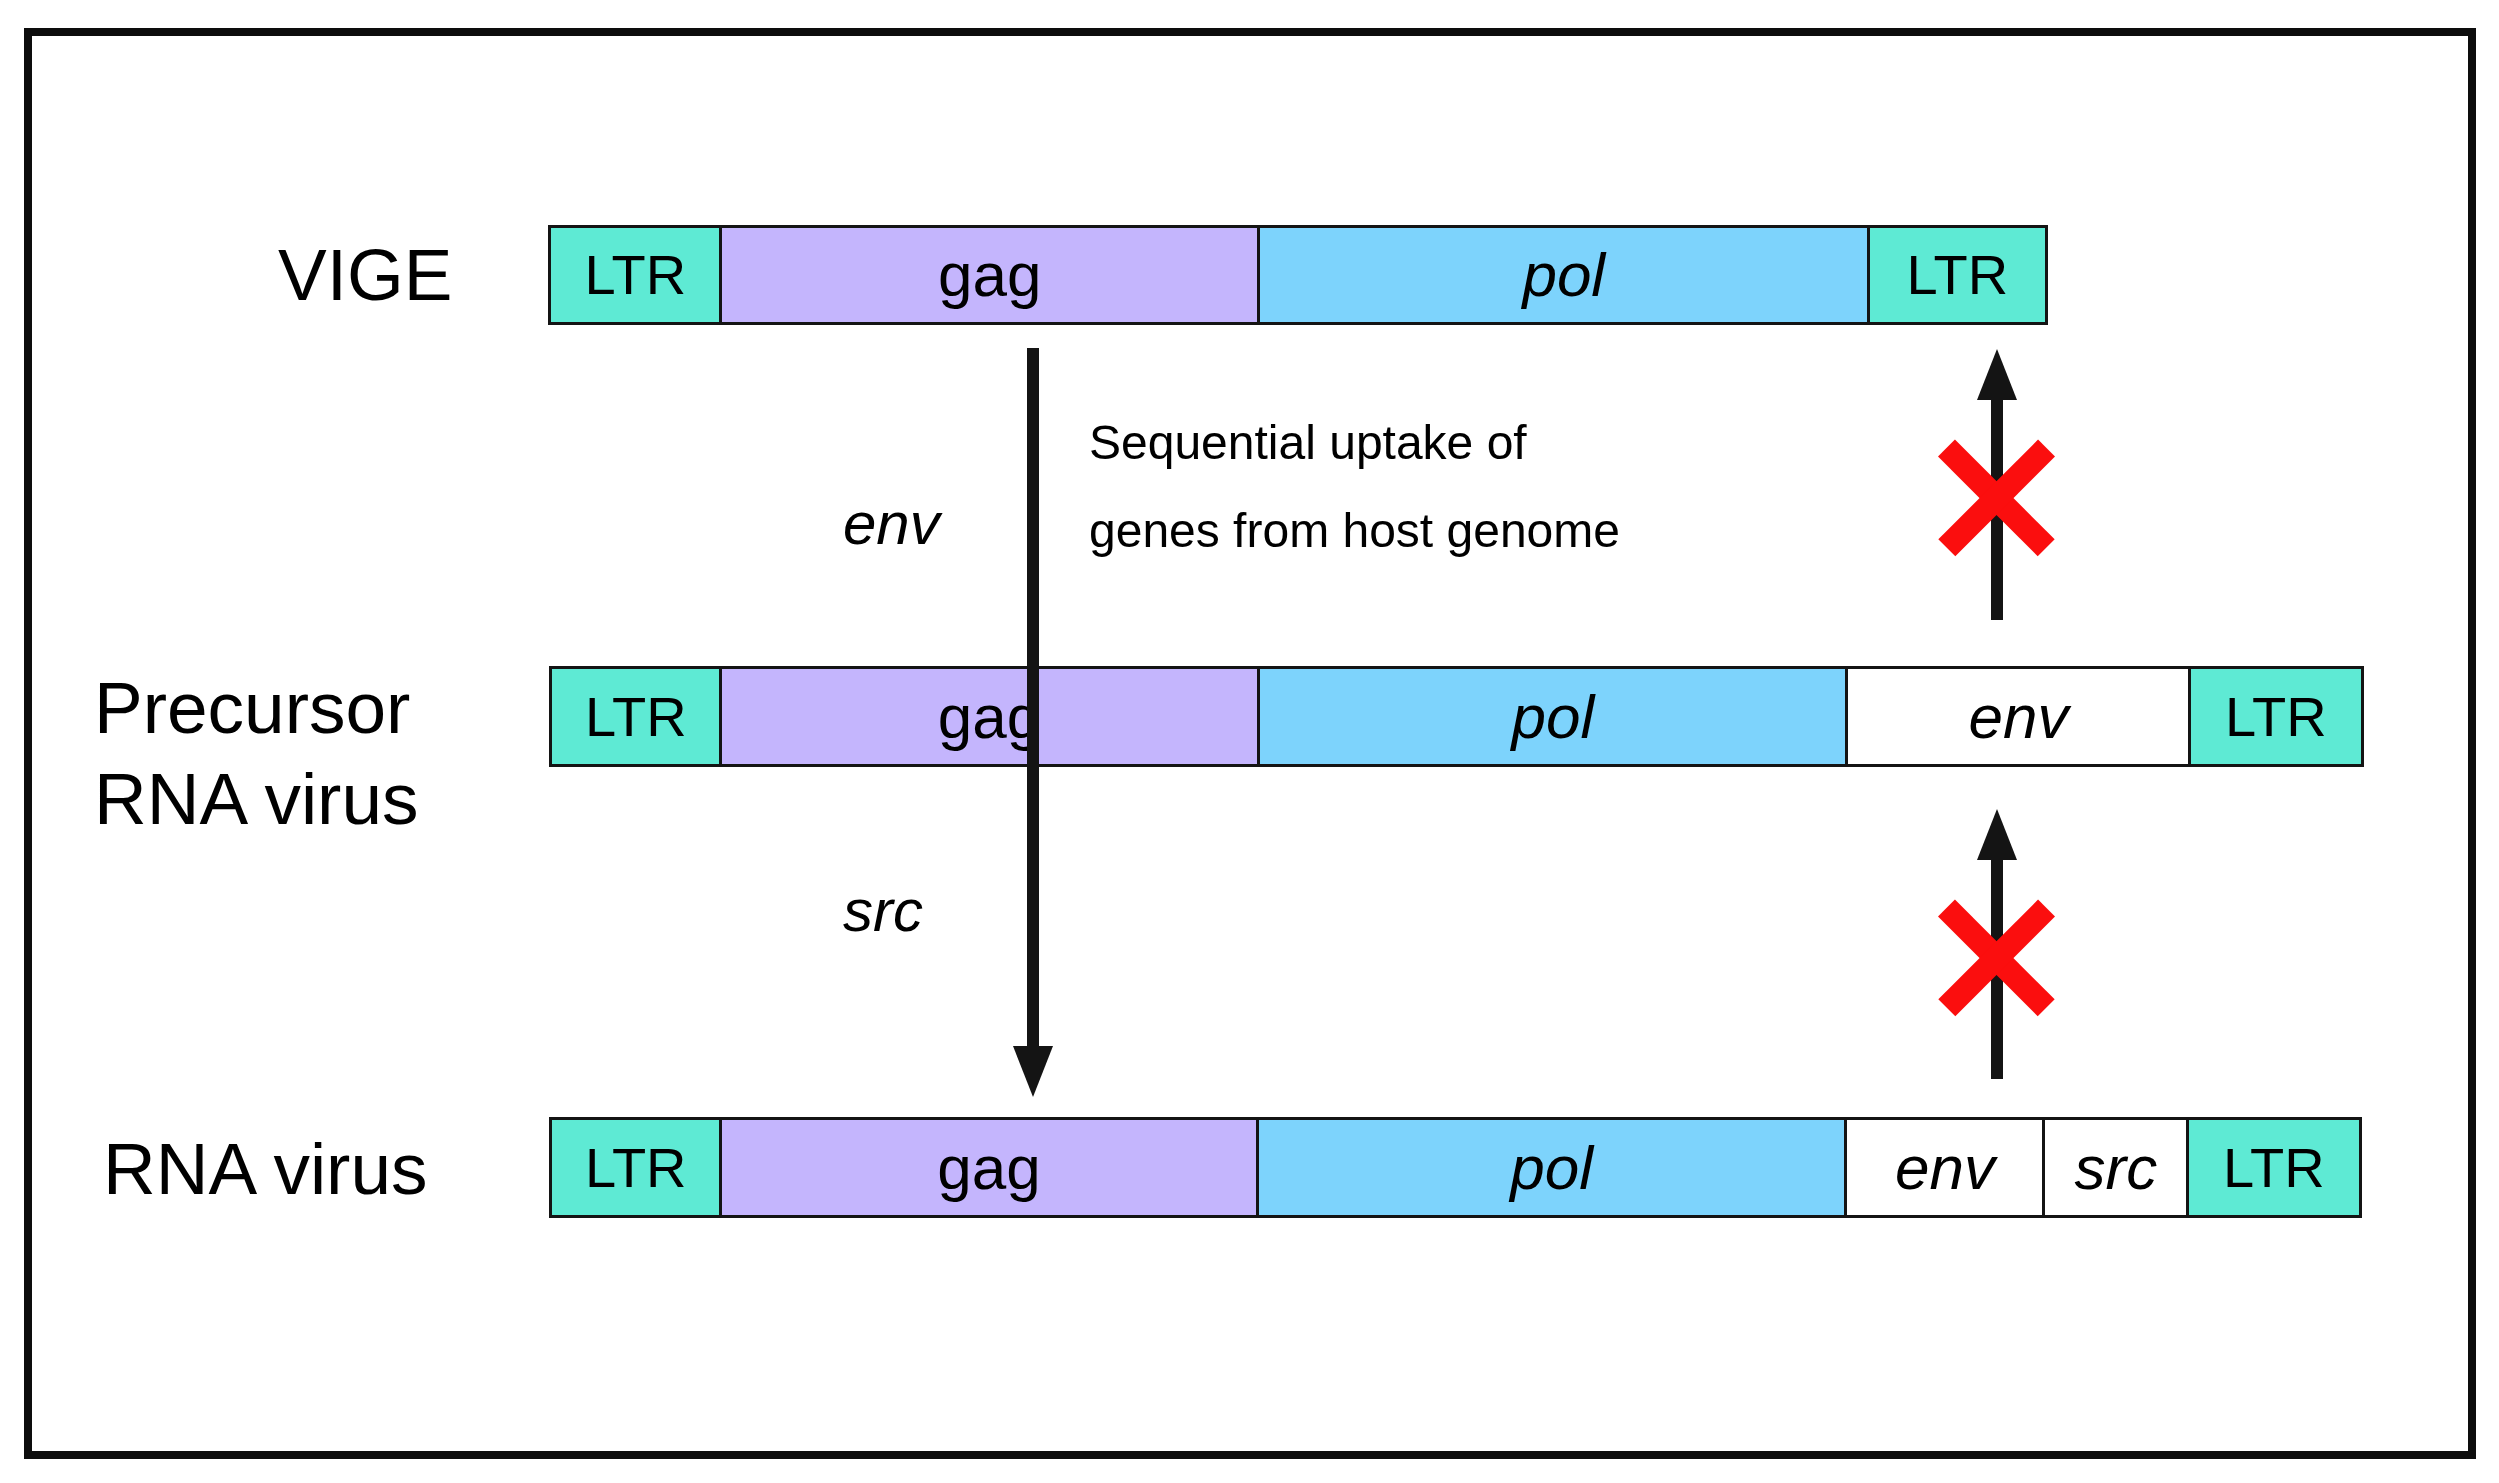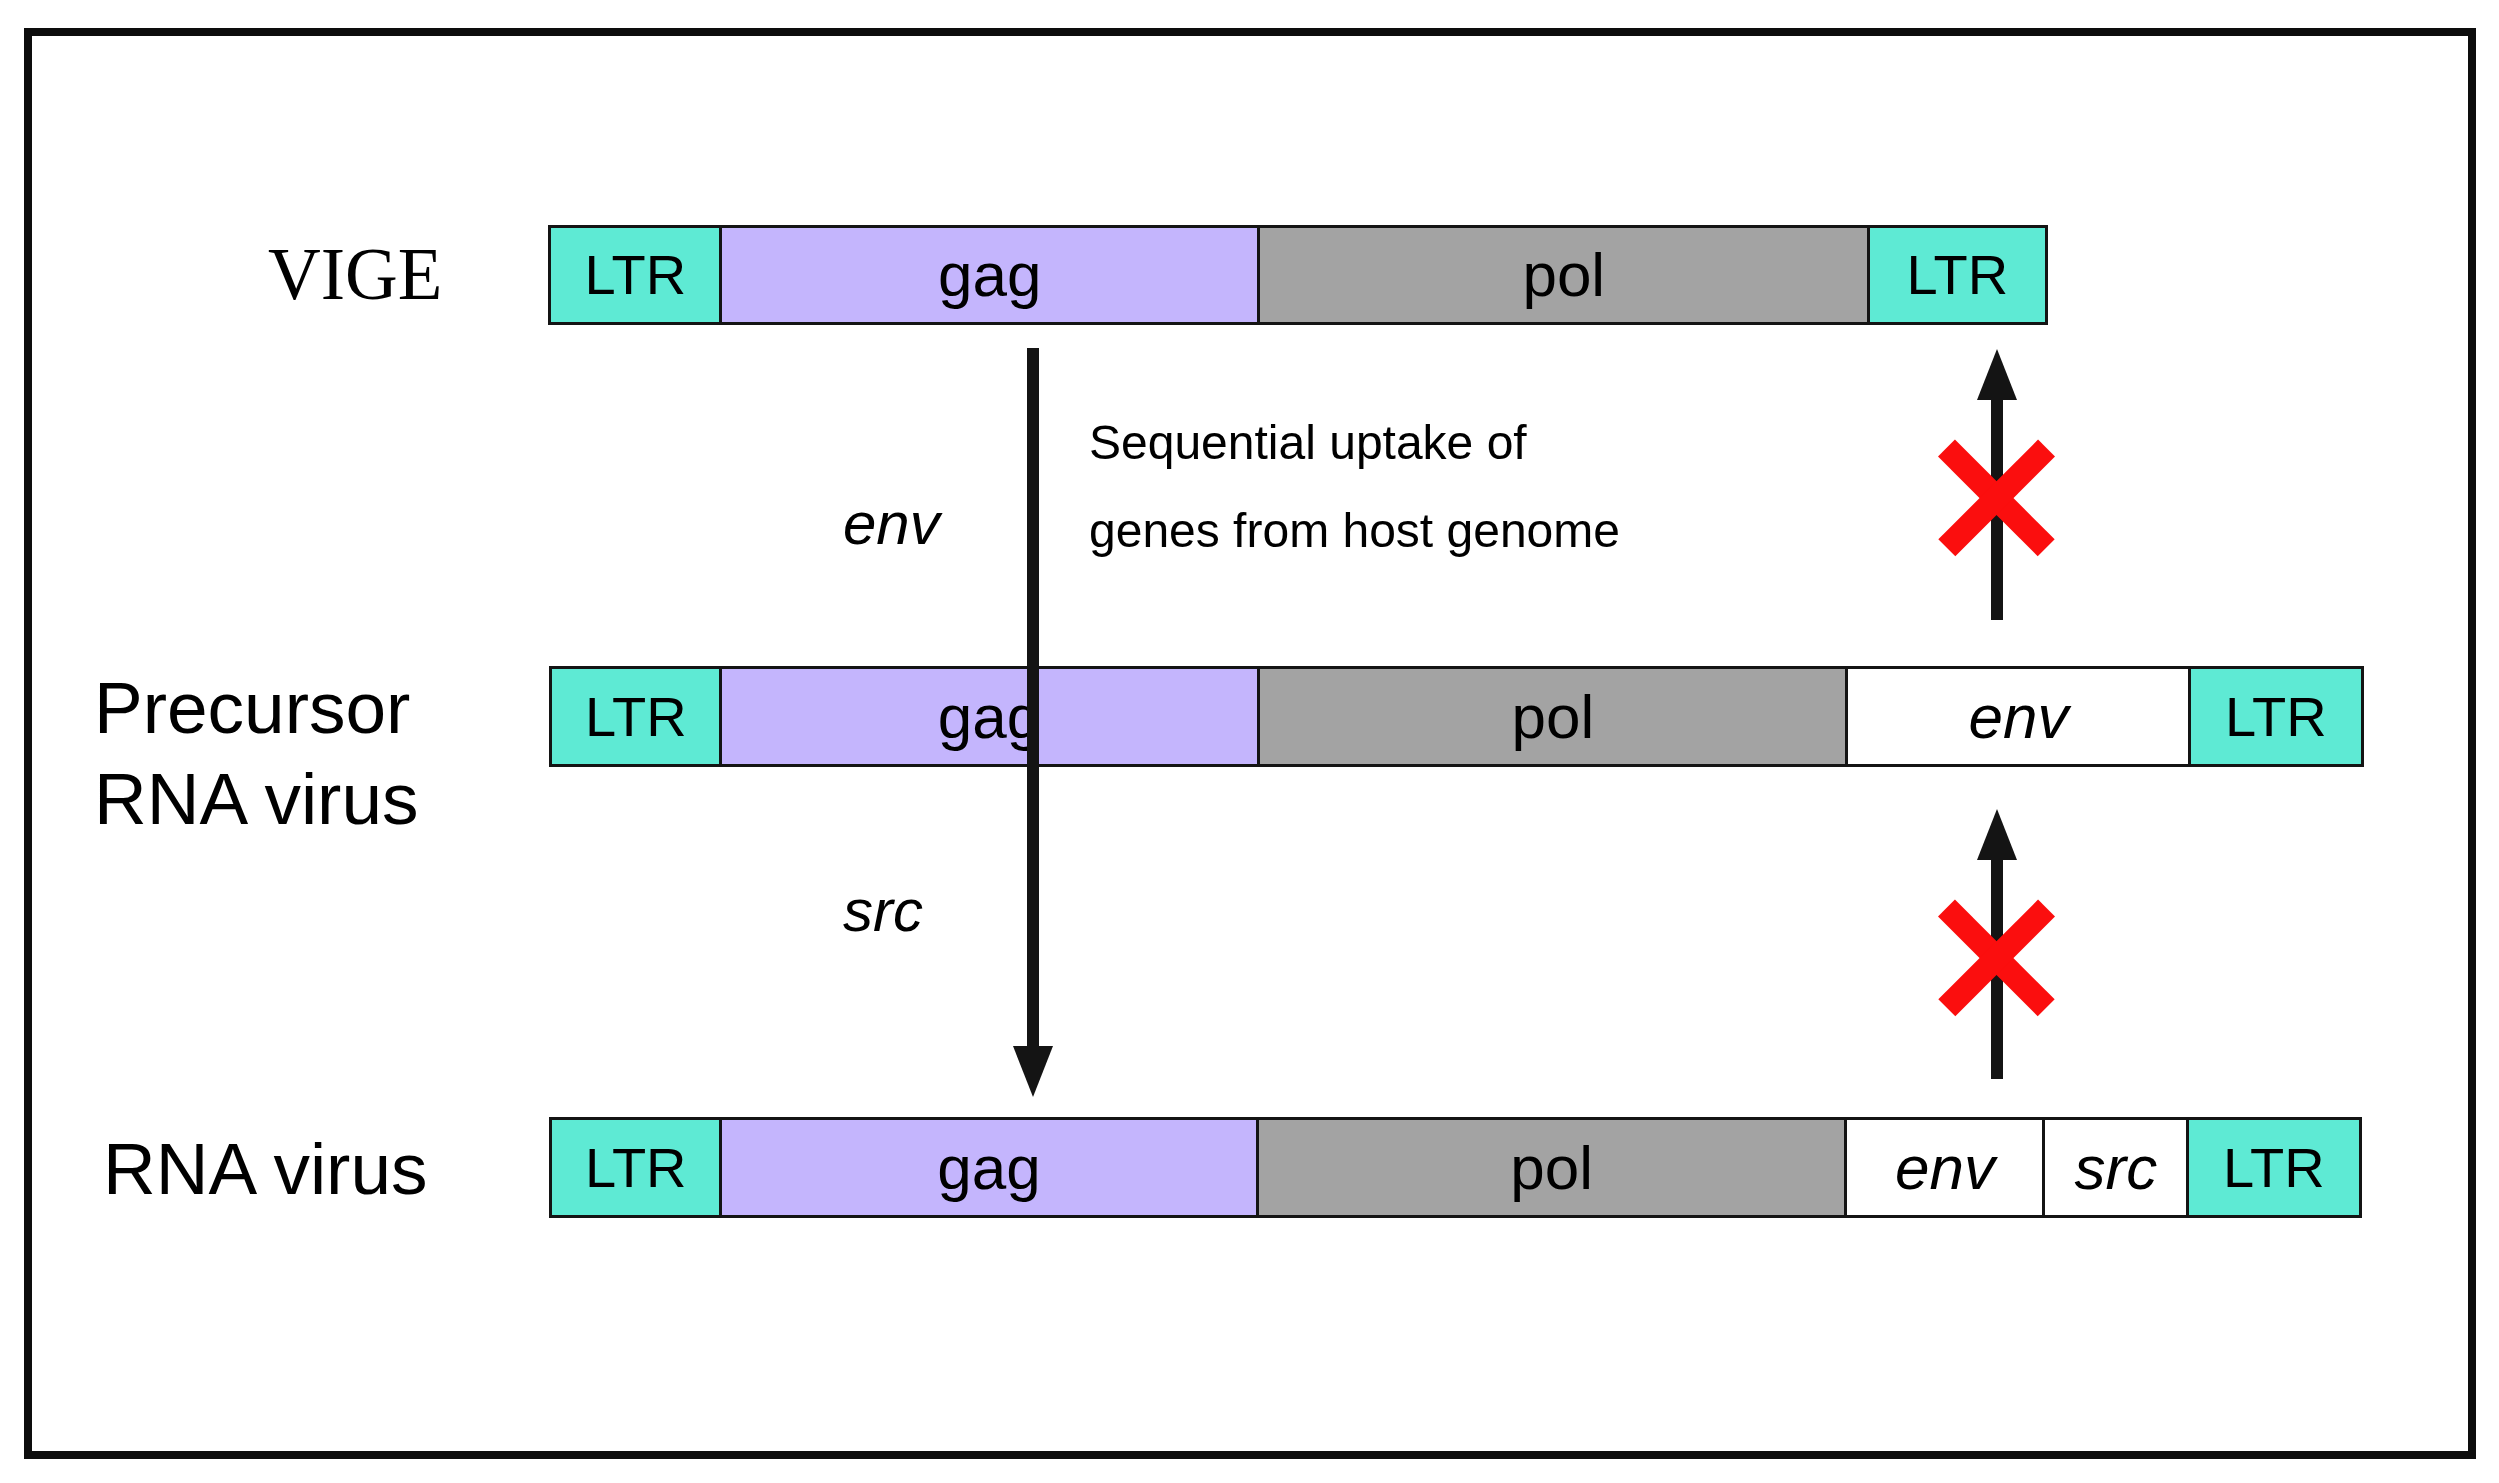--- a/index.html
+++ b/index.html
@@ -17,25 +17,25 @@
   .row-precursor { left:549px;  top:666px;  width:1815px; height:101px; }
   .row-rnavirus  { left:549px;  top:1117px; width:1813px; height:101px; }
   .seg {
     display:flex; align-items:center; justify-content:center;
     box-sizing:border-box; border:3.8px solid #141414;
     font-size:62px; line-height:1; white-space:nowrap;
   }
   .seg + .seg { margin-left:-3.8px; }
   .seg-ltr   { background:#5eead4; font-size:56px; }
   .seg-gag   { background:#c4b5fd; }
-  .seg-pol   { background:#a3a3a3; }
+  .seg-pol   { background:#7dd3fc;font-style:italic; }
   .seg-white { background:#ffffff; font-style:italic; }
   
   .row-label { position:absolute; font-size:73px; line-height:91px; white-space:nowrap; }
-  .label-vige      { left:268px; top:229px;font-family:Liberation Serif, serif; }
+  .label-vige      { left:278px; top:229px; }
   .label-precursor { left:94px; top:620px;margin-top:42px; }
   .label-rnavirus  { left:103px; top:1123px; }
   
   .annotation { position:absolute; left:1089px; top:399px; font-size:48px; line-height:88px; white-space:nowrap; }
   
   .transfer-label { position:absolute; font-size:60px; font-style:italic; line-height:1; }
   .transfer-env { left:843px; top:494px; }
   .transfer-src { left:843px; top:881px; }
   
   .vline { position:absolute; width:12.2px; background:#141414; }

